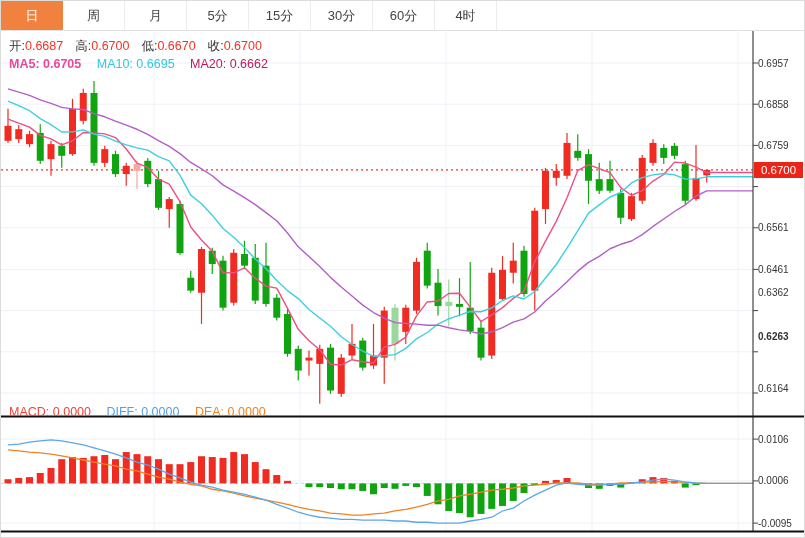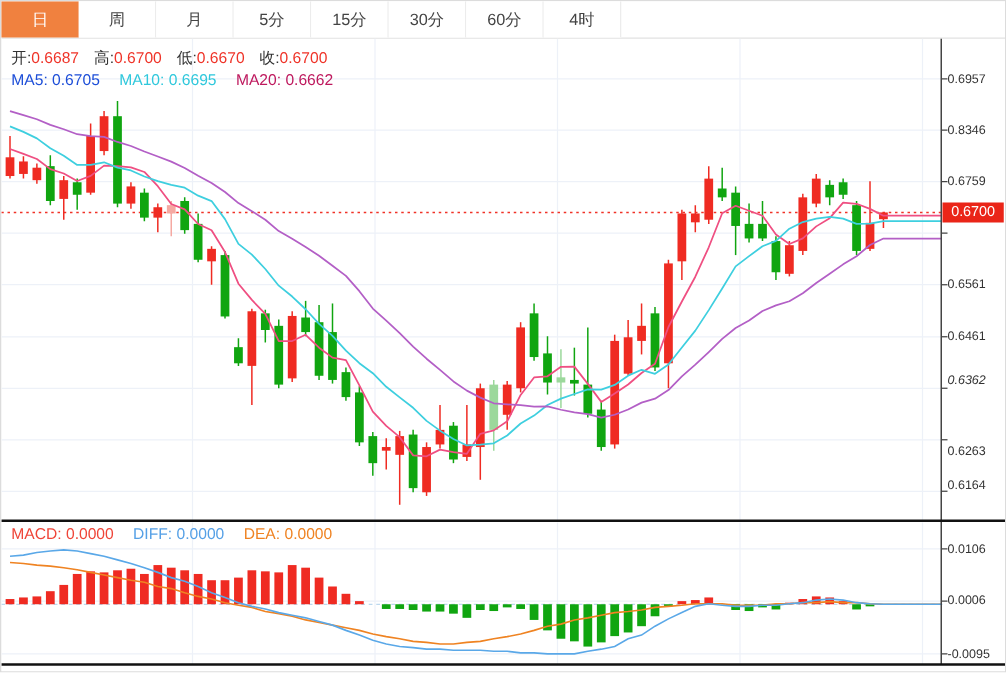--- a/index.html
+++ b/index.html
@@ -19,21 +19,21 @@
     box-sizing:border-box;background:#fff;
   }
   .tab.active{background:#f0813f;color:#fff;border-right:none;}
   
   .inforow{position:absolute;left:8px;white-space:nowrap;font-size:12.5px;}
   #ohlc-row{top:37px;}
   #ma-row{top:56px;}
   .inforow .lab{color:#333;}
   .inforow .val{margin-right:12px;}
   #ohlc-row .val{color:#ef3328;}
-  #macd-row{top:419px;text-align:center;}
+  #macd-row{top:404px;text-align:center;}
   
   #chart-svg{position:absolute;left:0;top:0;}
   
   .tick-label{
     position:absolute;left:757px;font-size:10px;color:#333;height:13px;line-height:13px;
   }
   #last-price-tag{
     position:absolute;left:753px;width:49px;height:16px;line-height:16px;
     background:#ea2518;color:#fff;font-size:11.5px;text-align:center;
   }
@@ -294,40 +294,40 @@
       <line x1="752" y1="438.10413706644374" x2="757" y2="438.10413706644374" stroke="#444444" stroke-width="1"></line>
       <line x1="752" y1="479.89268700376095" x2="757" y2="479.89268700376095" stroke="#444444" stroke-width="1"></line>
       <line x1="752" y1="522.0991224404513" x2="757" y2="522.0991224404513" stroke="#444444" stroke-width="1"></line>
     </svg>
 
   <div class="inforow" id="ohlc-row">
     <span class="lab">开:</span><span class="val">0.6687</span><span class="lab">高:</span><span class="val">0.6700</span><span class="lab">低:</span><span class="val">0.6670</span><span class="lab">收:</span><span class="val">0.6700</span>
   </div>
 
   <div class="inforow" id="ma-row">
-    <span class="val" id="ma5-text" style="color: #1d4ed8;">MA5: 0.6705</span>
+    <span class="val" id="ma5-text" style="color: #ec4899; font-weight: bold;">MA5: 0.6705</span>
     <span class="val" id="ma10-text" style="color: rgb(47, 200, 220); text-align: right;">MA10: 0.6695</span>
     <span class="val" id="ma20-text" style="color: #be185d;">MA20: 0.6662</span>
   </div>
 
   <div class="inforow" id="macd-row">
     <span class="val" id="macd-text" style="color: rgb(239, 69, 56);">MACD: 0.0000</span>
     <span class="val" id="diff-text" style="color: rgb(85, 160, 230);">DIFF: 0.0000</span>
     <span class="val" id="dea-text" style="color: rgb(239, 131, 34);">DEA: 0.0000</span>
   </div>
 
   <div id="price-axis">
       <div class="tick-label" style="top: 55.5px;">0.6957</div>
-      <div class="tick-label" style="top: 96.698px;">0.8346</div>
+      <div class="tick-label" style="top: 96.698px;">0.6858</div>
       <div class="tick-label" style="top: 137.896px;">0.6759</div>
       <div class="tick-label" style="top: 162px; font-weight: bold;">0.6660</div>
       <div class="tick-label" style="top: 220.292px;">0.6561</div>
       <div class="tick-label" style="top: 261.906px;">0.6461</div>
-      <div class="tick-label" style="top: 297px; font-style: italic;">0.6362</div>
-      <div class="tick-label" style="top: 354px;">0.6263</div>
+      <div class="tick-label" style="top: 285px;">0.6362</div>
+      <div class="tick-label" style="top: 329px; font-weight: bold;">0.6263</div>
       <div class="tick-label" style="top: 381px;">0.6164</div>
     </div>
   <div id="macd-axis">
       <div class="tick-label" style="top: 431.604px;">0.0106</div>
       <div class="tick-label" style="top: 473.393px;">0.0006</div>
       <div class="tick-label" style="top: 515.599px;">-0.0095</div>
     </div>
 
   <div id="last-price-tag" style="top: 160.948px;">0.6700</div>
 

